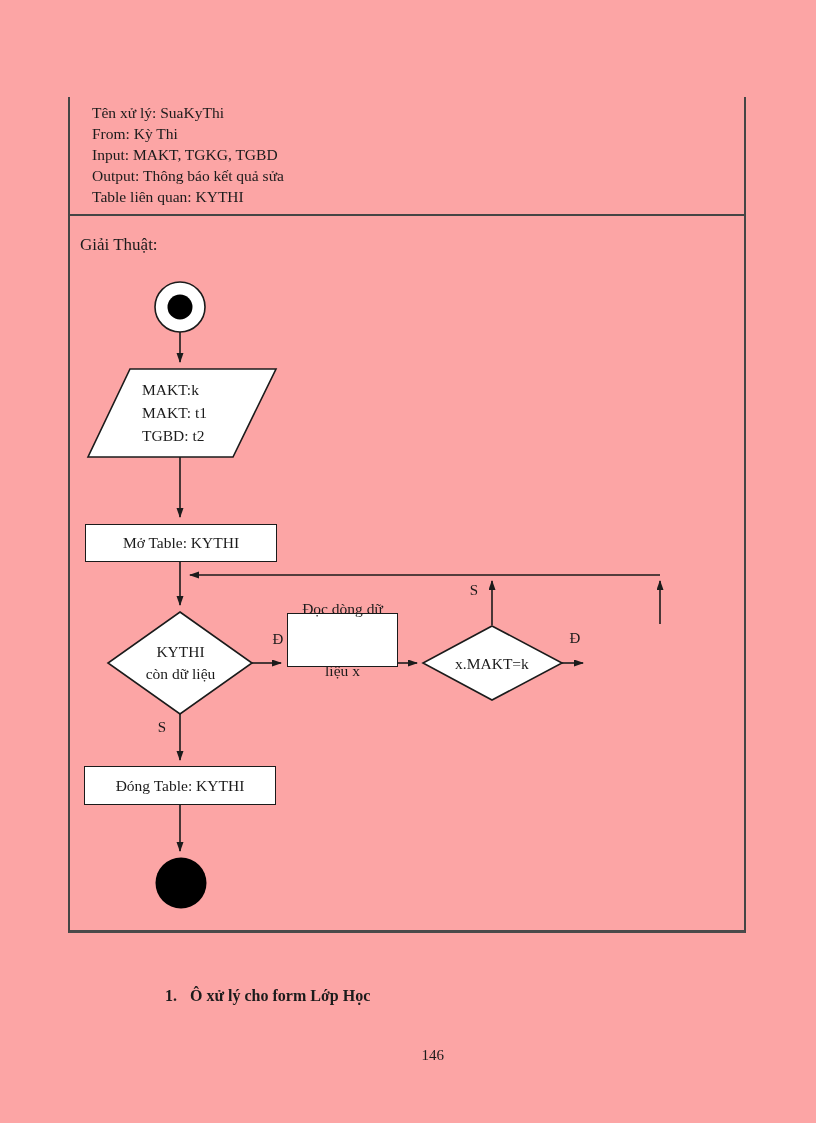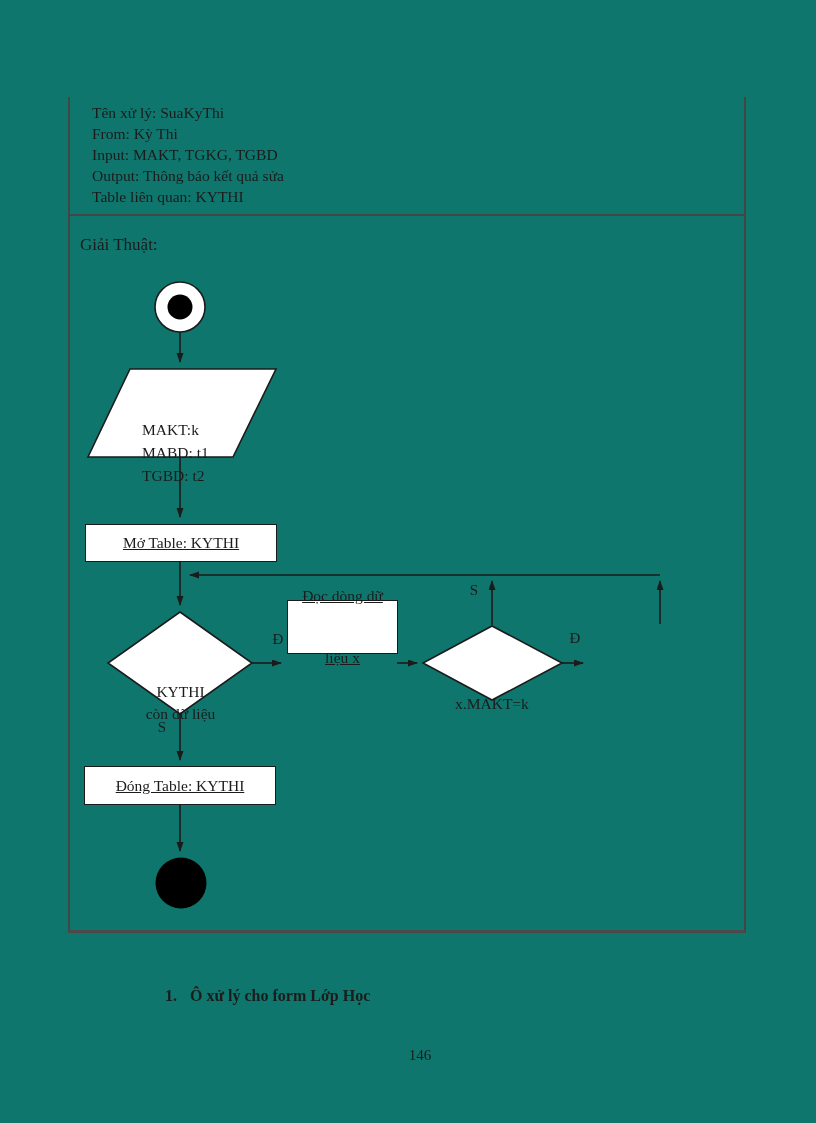--- a/index.html
+++ b/index.html
@@ -1,19 +1,19 @@
 <!DOCTYPE html>
 <html><head>
 <meta charset="utf-8">
 <style>
   html,body{margin:0;padding:0;background:#e8e8e8;}
   .page{
     position:relative;
     width:816px;height:1123px;
-    background:#0f766e;
+    background:#fca5a5;
     font-family:"Liberation Serif","DejaVu Serif",serif;
     color:#1b1b1b;
     overflow:hidden;
     margin:0 auto;
   }
   .abs{position:absolute;}
   
   .doc-box{
     left:68px;top:97px;width:674px;height:833px;
     border-left:2px solid #454545;
@@ -23,27 +23,26 @@
   .doc-divider{left:68px;top:214px;width:678px;height:2px;background:#454545;}
   .hdr-line{left:92px;width:560px;height:21px;font-size:15.5px;line-height:21px;}
   .section-label{left:80px;top:235px;font-size:17px;}
   svg.flow{left:0;top:0;width:816px;height:1123px;pointer-events:none;z-index:1;}
   .node-box{
     background:#ffffff;
     border:1.5px solid #1b1b1b;
     display:flex;flex-direction:column;align-items:center;justify-content:center;
     font-size:15.5px;line-height:22px;text-align:center;
     z-index:2;
-    text-decoration:underline;
   }
-  .free-text{font-size:15.5px;line-height:23px;z-index:2;margin-top:40px;}
+  .free-text{font-size:15.5px;line-height:23px;z-index:2;}
   .center-text{text-align:center;}
   .edge-label{font-size:15px;width:20px;text-align:center;z-index:2;}
   .caption{left:165px;top:987px;font-weight:bold;font-size:16px;display:flex;gap:13px;}
-  .page-number{left:396px;top:1047px;width:48px;text-align:center;font-size:15px;}
+  .page-number{left:396px;top:1047px;width:48px;text-align:right;font-size:15px;}
 </style>
 </head>
 <body>
 
 <div class="page">
 
   <div class="abs doc-box"></div>
   <div class="abs doc-divider"></div>
 
   <div class="abs hdr-line" style="top:102px">Tên xử lý:  SuaKyThi</div>
@@ -76,29 +75,29 @@
     <polygon points="130,369 276,369 233,457 88,457" fill="#ffffff" stroke="#1b1b1b" stroke-width="1.6"></polygon>
     <polygon points="180,612 252,663 180,714 108,663" fill="#ffffff" stroke="#1b1b1b" stroke-width="1.6"></polygon>
     <polygon points="492,626 562,663 492,700 423,663" fill="#ffffff" stroke="#1b1b1b" stroke-width="1.6"></polygon>
     <circle cx="180" cy="307" r="25" fill="#ffffff" stroke="#1b1b1b" stroke-width="1.6"></circle>
     <circle cx="180" cy="307" r="12.5" fill="#000000"></circle>
     <circle cx="181" cy="883" r="25.5" fill="#000000"></circle>
   </svg>
 
   <div class="abs free-text" style="left:142px;top:378px;">
     <div>MAKT:k</div>
-    <div>MABD:  t1</div>
+    <div>MAKT:  t1</div>
     <div>TGBD:  t2</div>
   </div>
 
   <div class="abs node-box" style="left:85px;top:524px;width:190px;height:36px;">
     <div>Mở Table:  KYTHI</div>
   </div>
 
-  <div class="abs node-box" style="left:287px;top:600px;width:109px;height:52px;gap:40px;">
+  <div class="abs node-box" style="left:287px;top:613px;width:109px;height:52px;gap:40px;">
     <div>Đọc  dòng  dữ</div>
     <div>liệu  x</div>
   </div>
 
 
   <div class="abs node-box" style="left:84px;top:766px;width:190px;height:37px;">
     <div>Đóng  Table:  KYTHI</div>
   </div>
 
   <div class="abs free-text center-text" style="left:108px;top:641px;width:145px;line-height:22px;">

